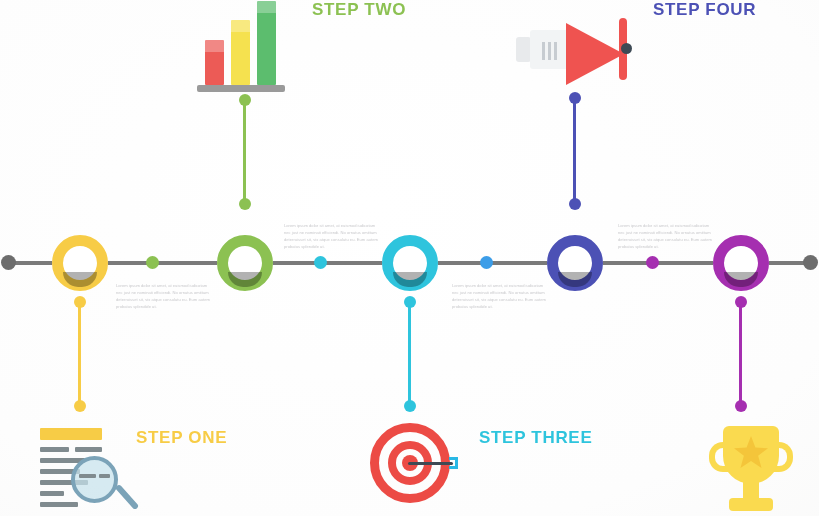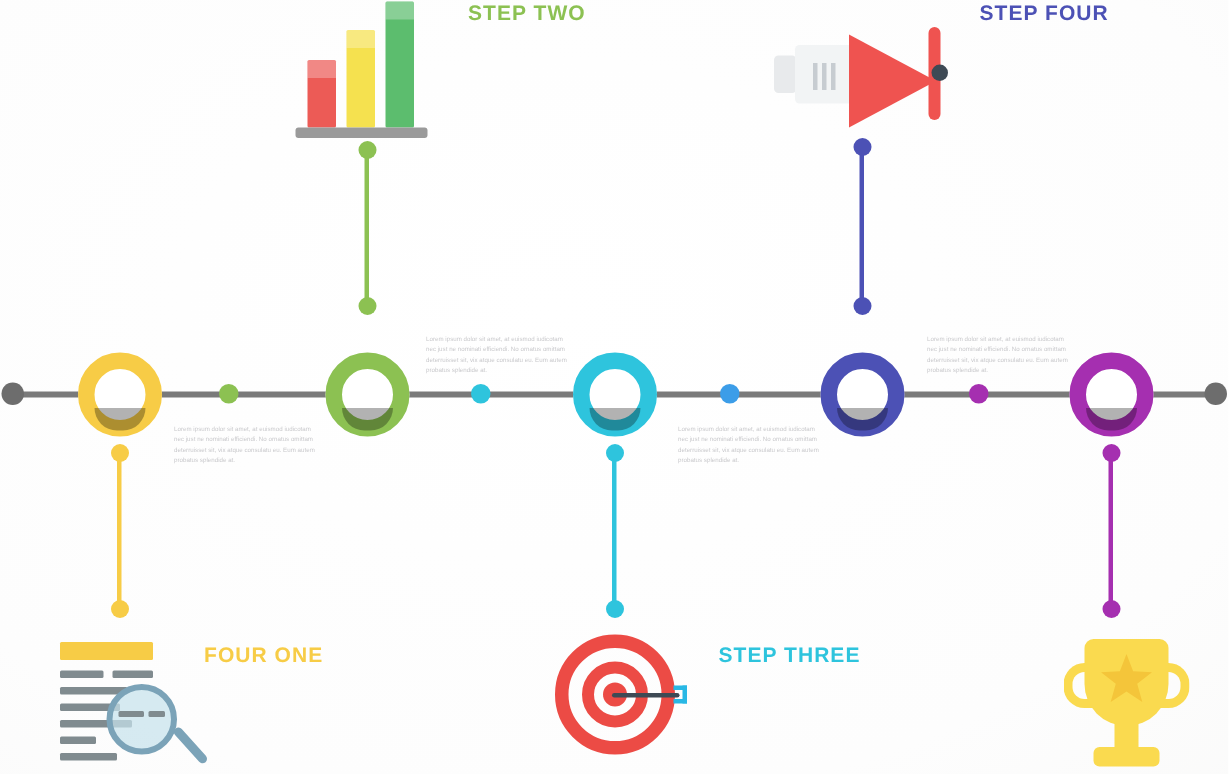--- a/index.html
+++ b/index.html
@@ -71,21 +71,21 @@
   }
   .stem-dot {
     position: absolute;
     width: 12px; height: 12px;
     border-radius: 50%;
   }
 
   
   .step-label {
     position: absolute;
-    font-size: 14px;
+    font-size: 17px;
     font-weight: 700;
     letter-spacing: 0.7px;
     white-space: nowrap;
   }
 
   
   .lorem {
     position: absolute;
     width: 96px;
     font-size: 4.1px;
@@ -146,21 +146,21 @@
   <div class="mid-dot" style="left:646px; background:#a52fb0;"></div>
 
   <div class="ring" style="left:52px; color:#f7cc46;">
     <div class="band"></div>
     <div class="shade"></div>
   </div>
   <div class="stem" style="left:78px; top:300px; height:105px; background:#f7cc46;"></div>
   <div class="stem-dot" style="left:73.5px; top:296px; background:#f7cc46;"></div>
   <div class="stem-dot" style="left:73.5px; top:400px; background:#f7cc46;"></div>
 
-  <div class="step-label" style="left:136px; top:428px; color:#f7cc46;">FOUR ONE</div>
+  <div class="step-label" style="left:136px; top:428px; color:#f7cc46;">STEP ONE</div>
 
   <div class="icon-box" style="left:32px; top:424px; width:105px; height:92px;">
     <div class="doc-line" style="left:8px; top:4px; width:62px; height:12px; background:#f7cc46;"></div>
     <div class="doc-line" style="left:8px; top:23px; width:29px; height:5px; background:#808b8f;"></div>
     <div class="doc-line" style="left:43px; top:23px; width:27px; height:5px; background:#808b8f;"></div>
     <div class="doc-line" style="left:8px; top:34px; width:45px; height:5px; background:#808b8f;"></div>
     <div class="doc-line" style="left:8px; top:45px; width:40px; height:5px; background:#808b8f;"></div>
     <div class="doc-line" style="left:8px; top:56px; width:48px; height:5px; background:#808b8f;"></div>
     <div class="doc-line" style="left:8px; top:67px; width:24px; height:5px; background:#808b8f;"></div>
     <div class="doc-line" style="left:8px; top:78px; width:38px; height:5px; background:#808b8f;"></div>

